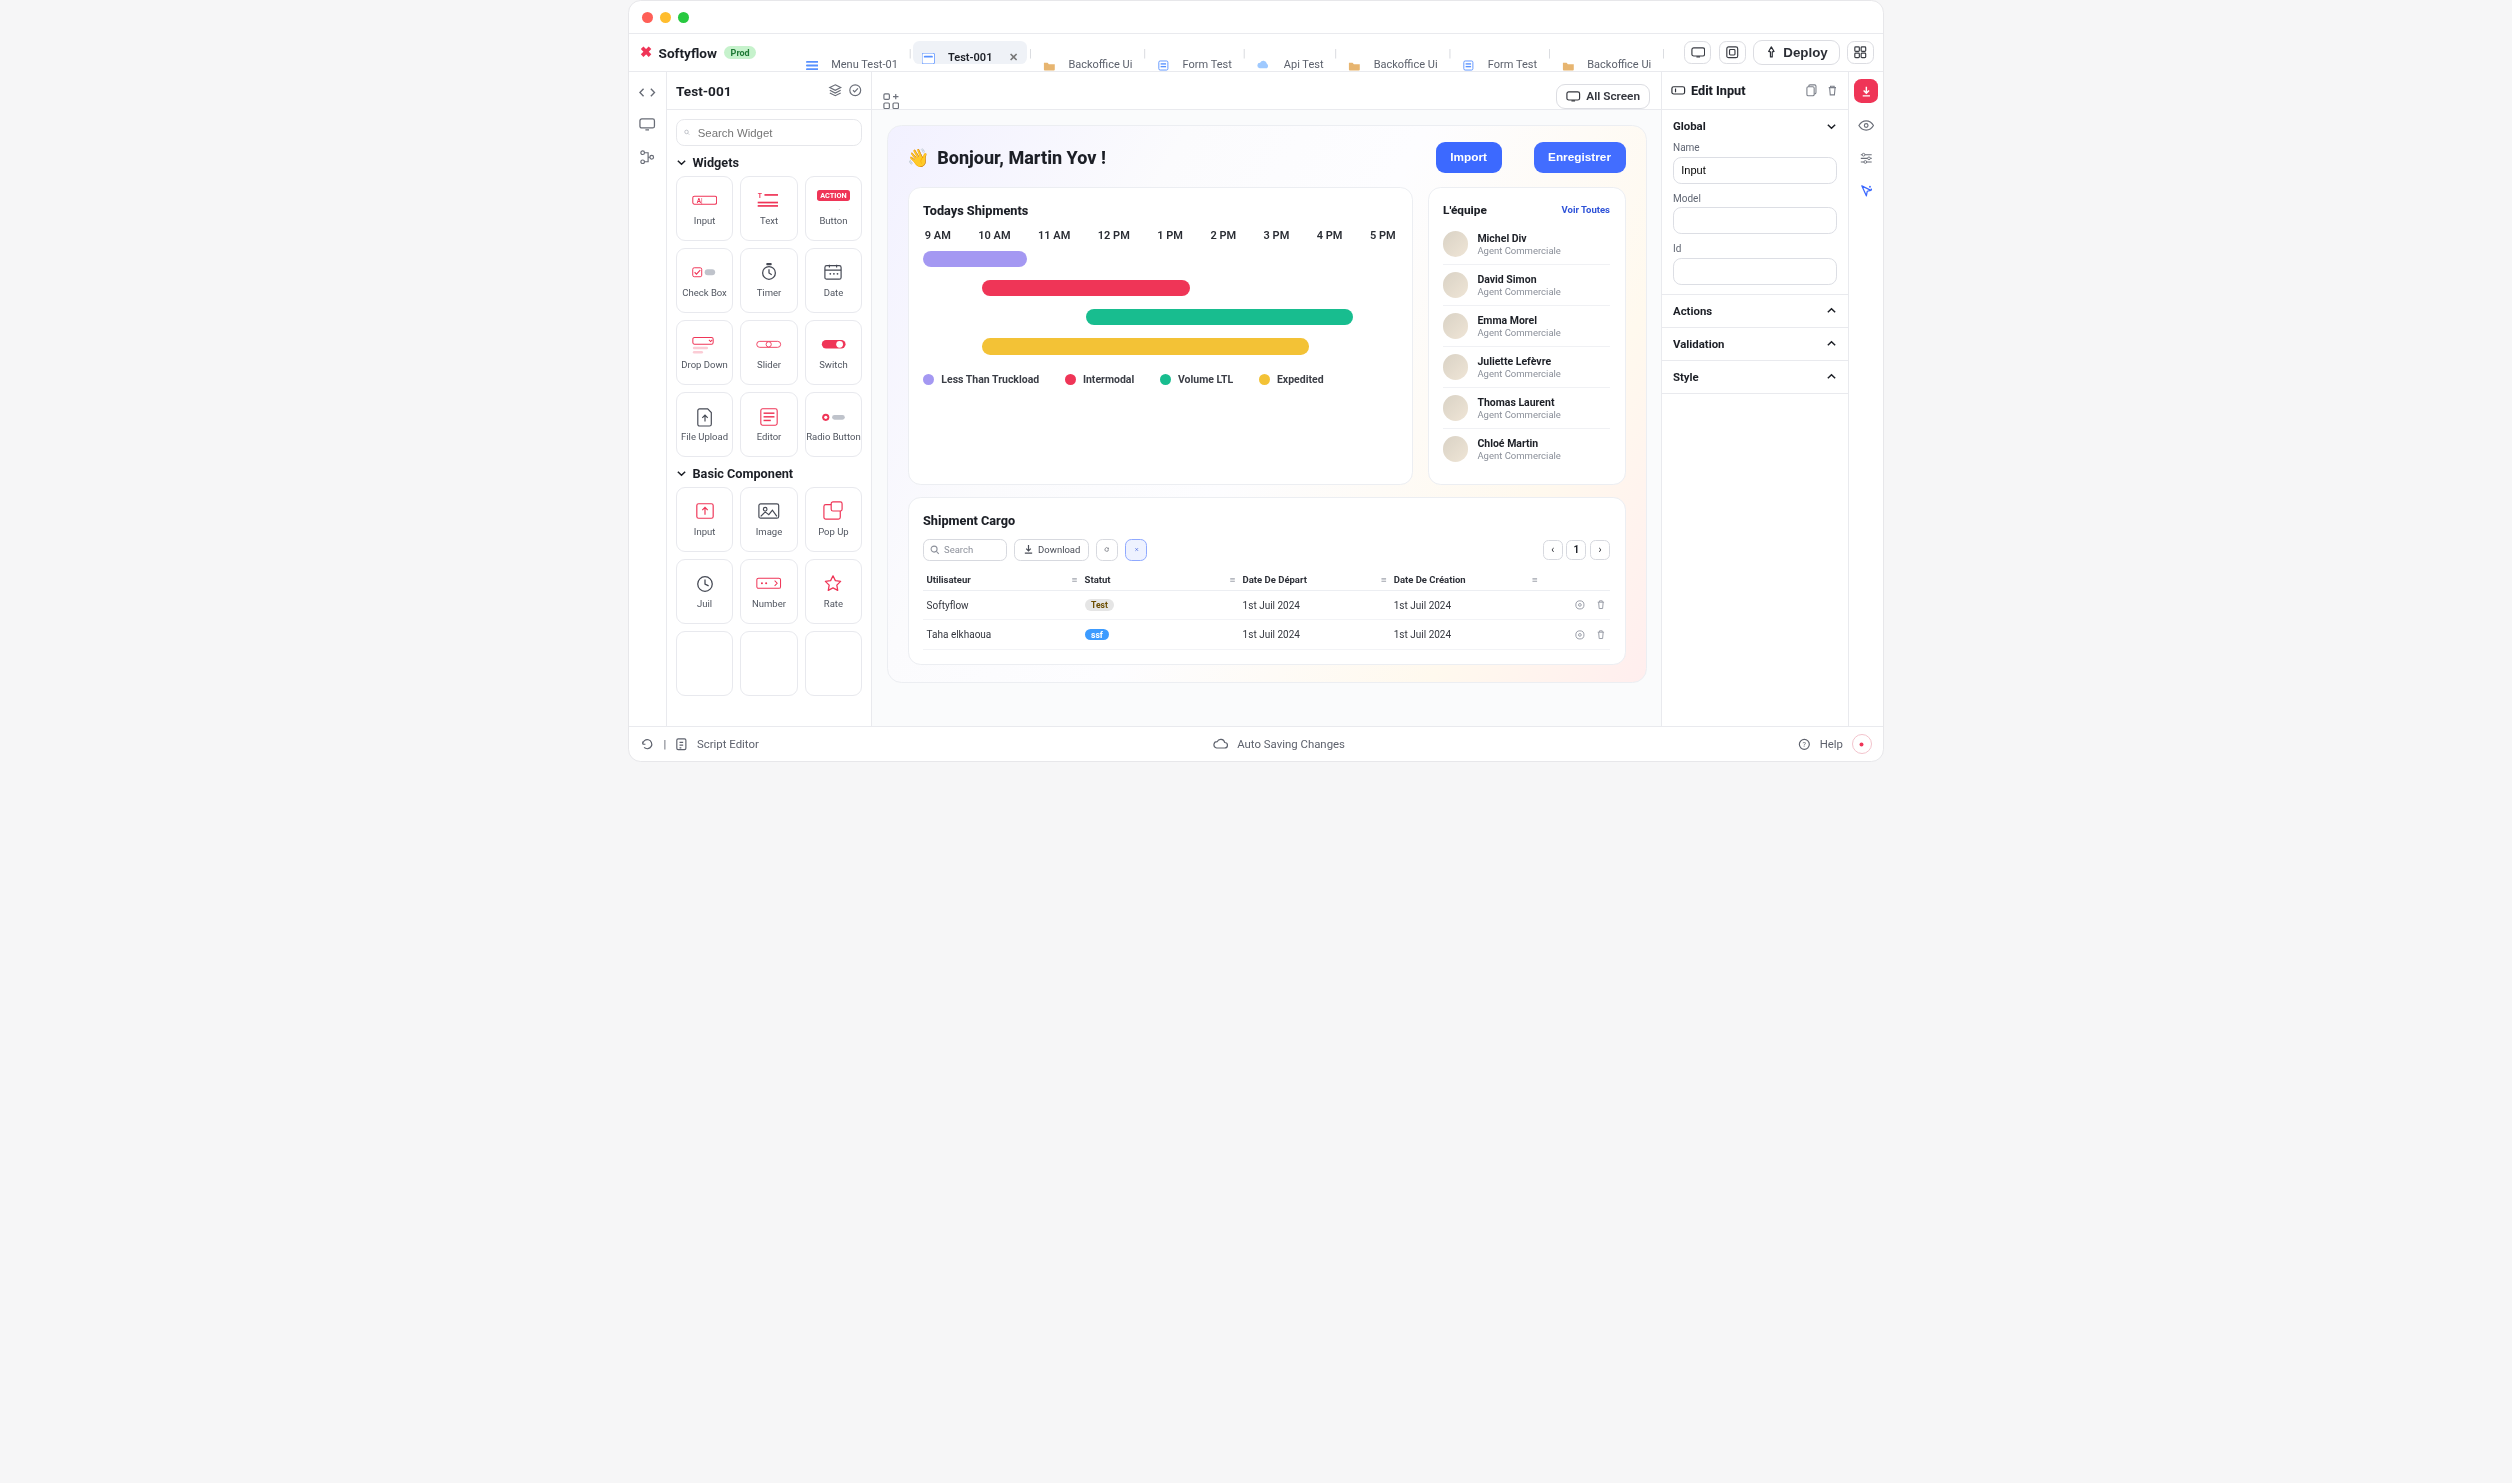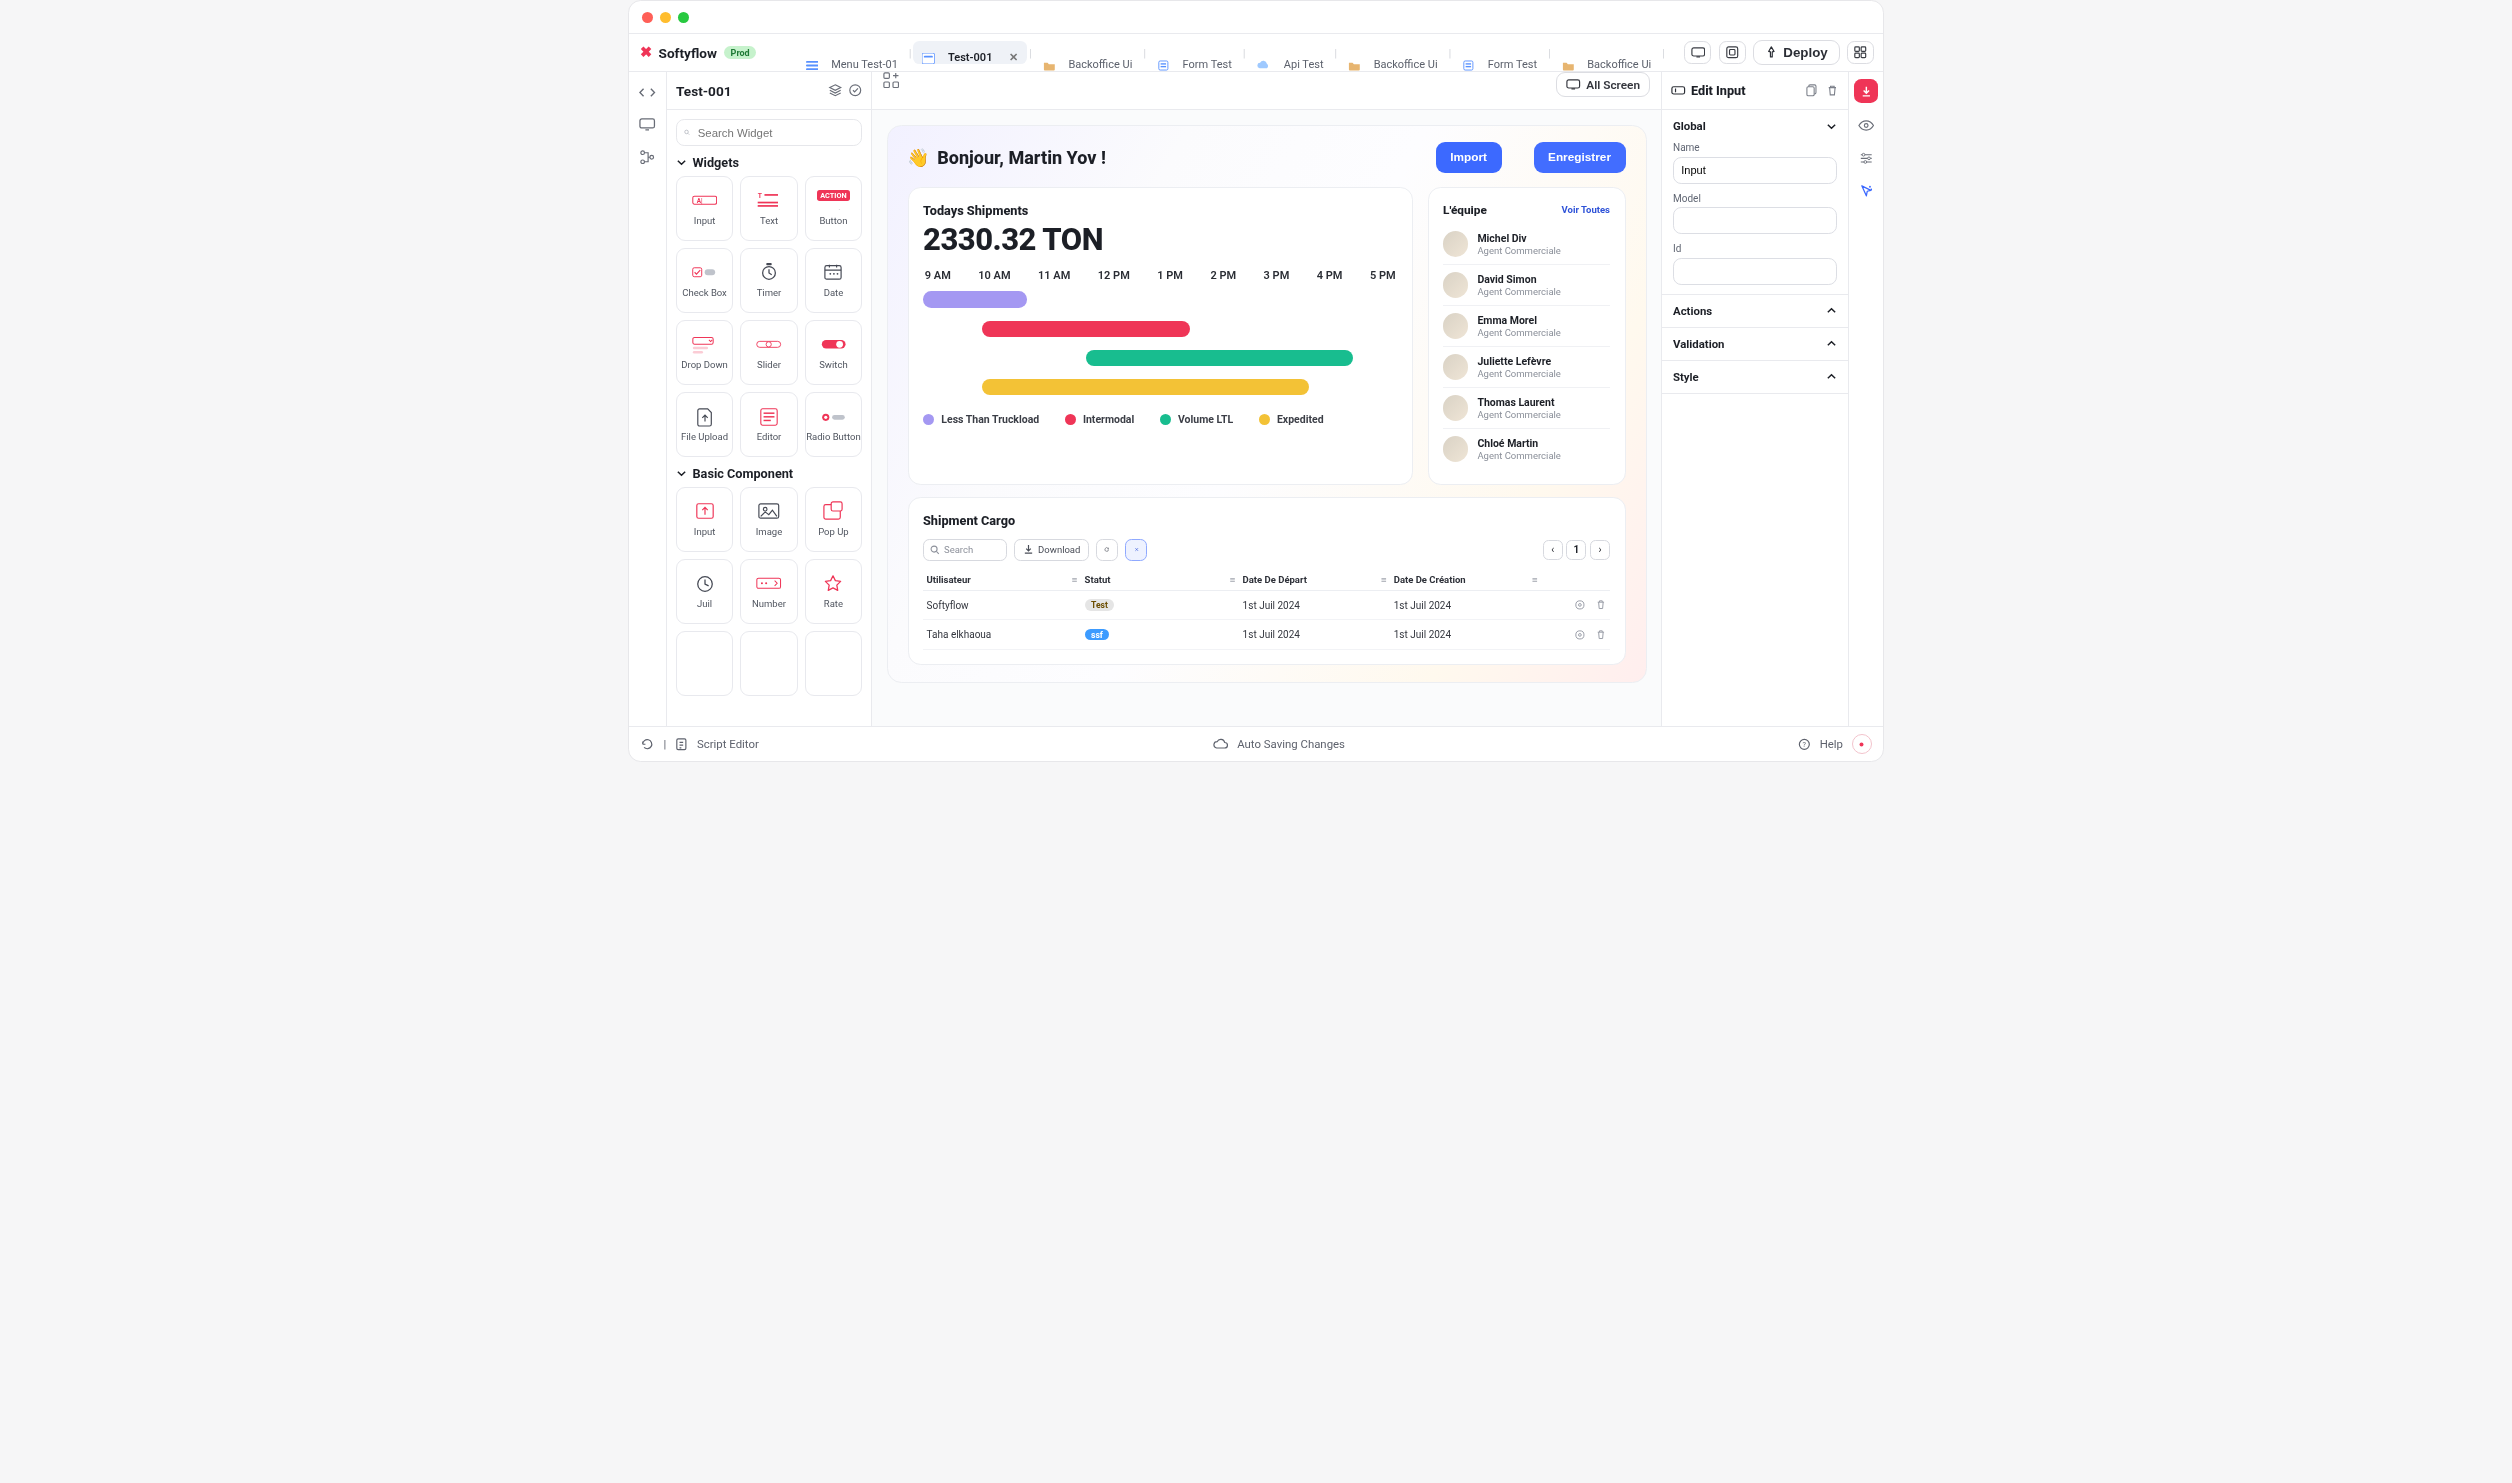--- a/index.html
+++ b/index.html
@@ -57,21 +57,21 @@
   .search input{border:none;outline:none;font-size:11.4px;color:#9aa0aa;flex:1;background:transparent;}
   .section-title{display:flex;align-items:center;gap:5.5px;padding:0 9px 5.5px;font-weight:700;font-size:12.7px;}
   .widget-grid{display:grid;grid-template-columns:repeat(3,1fr);gap:7.3px;padding:0 9px 9px;}
   .widget{height:65px;border:0.9px solid #e8e9ee;border-radius:9px;display:flex;flex-direction:column;align-items:center;justify-content:center;gap:5.5px;color:#3b3e46;background:#fff;cursor:grab;}
   .widget .wlabel{font-size:9.5px;color:#515660;text-align:center;line-height:1.1;}
   .wicon{width:25.4px;height:20px;display:flex;align-items:center;justify-content:center;}
   .action-tag{background:#ef3557;color:#fff;font-size:7.3px;font-weight:700;border-radius:2.7px;padding:0.9px 3.6px;}
 
   
   .center{flex:1;display:flex;flex-direction:column;}
-  .canvas-toolbar{height:38px;border-bottom:0.9px solid var(--border);display:flex;align-items:flex-start;justify-content:space-between;padding:0 11px;}
+  .canvas-toolbar{height:38px;border-bottom:0.9px solid var(--border);display:flex;align-items:flex-end;justify-content:space-between;padding:0 11px;}
   .canvas-toolbar-left{display:flex;align-items:center;gap:7.3px;color:#6d717b;}
   .allscreen{height:25.4px;border:0.9px solid #dcdde2;border-radius:9px;padding:0 9px;display:flex;align-items:center;gap:5.5px;font-weight:600;color:#34363d;cursor:pointer;}
   .canvas{flex:1;padding:14.5px;background:#fafbfc;overflow:auto;}
   .hero{border:0.9px solid #eceef2;border-radius:14.5px;padding:16.4px 20px;background:linear-gradient(120deg,#f2f1ff 0%,#fbfbfd 28%,#fdfdff 50%,#fff9ee 80%,#ffeeee 100%);} 
   .hero-top{display:flex;align-items:center;justify-content:space-between;}
   .hero-greeting{display:flex;align-items:center;gap:7.3px;font-size:18px;font-weight:800;}
   .hero-actions{display:flex;gap:9px;}
   .btn{height:31px;border-radius:9px;border:none;color:#fff;font-weight:600;padding:0 14.5px;cursor:pointer;font-size:11.8px;}
   .btn.blue{background:var(--blue);}
   .btn.blue2{background:#426dff;margin-left:23px;}
@@ -579,21 +579,20 @@
             </div>
             <div class="hero-actions">
               <button class="btn blue"><span>Import</span></button>
               <button class="btn blue2"><span>Enregistrer</span></button>
             </div>
           </div>
 
           <div class="cards-row">
             <div class="card ship-card">
               <div class="ship-title">Todays Shipments</div>
-              <div class="ship-big">2330.32 TON</div>
               <div class="gantt">
                 <div class="gantt-times">
                   <span>9 AM</span>
                   <span>10 AM</span>
                   <span>11 AM</span>
                   <span>12 PM</span>
                   <span>1 PM</span>
                   <span>2 PM</span>
                   <span>3 PM</span>
                   <span>4 PM</span>

